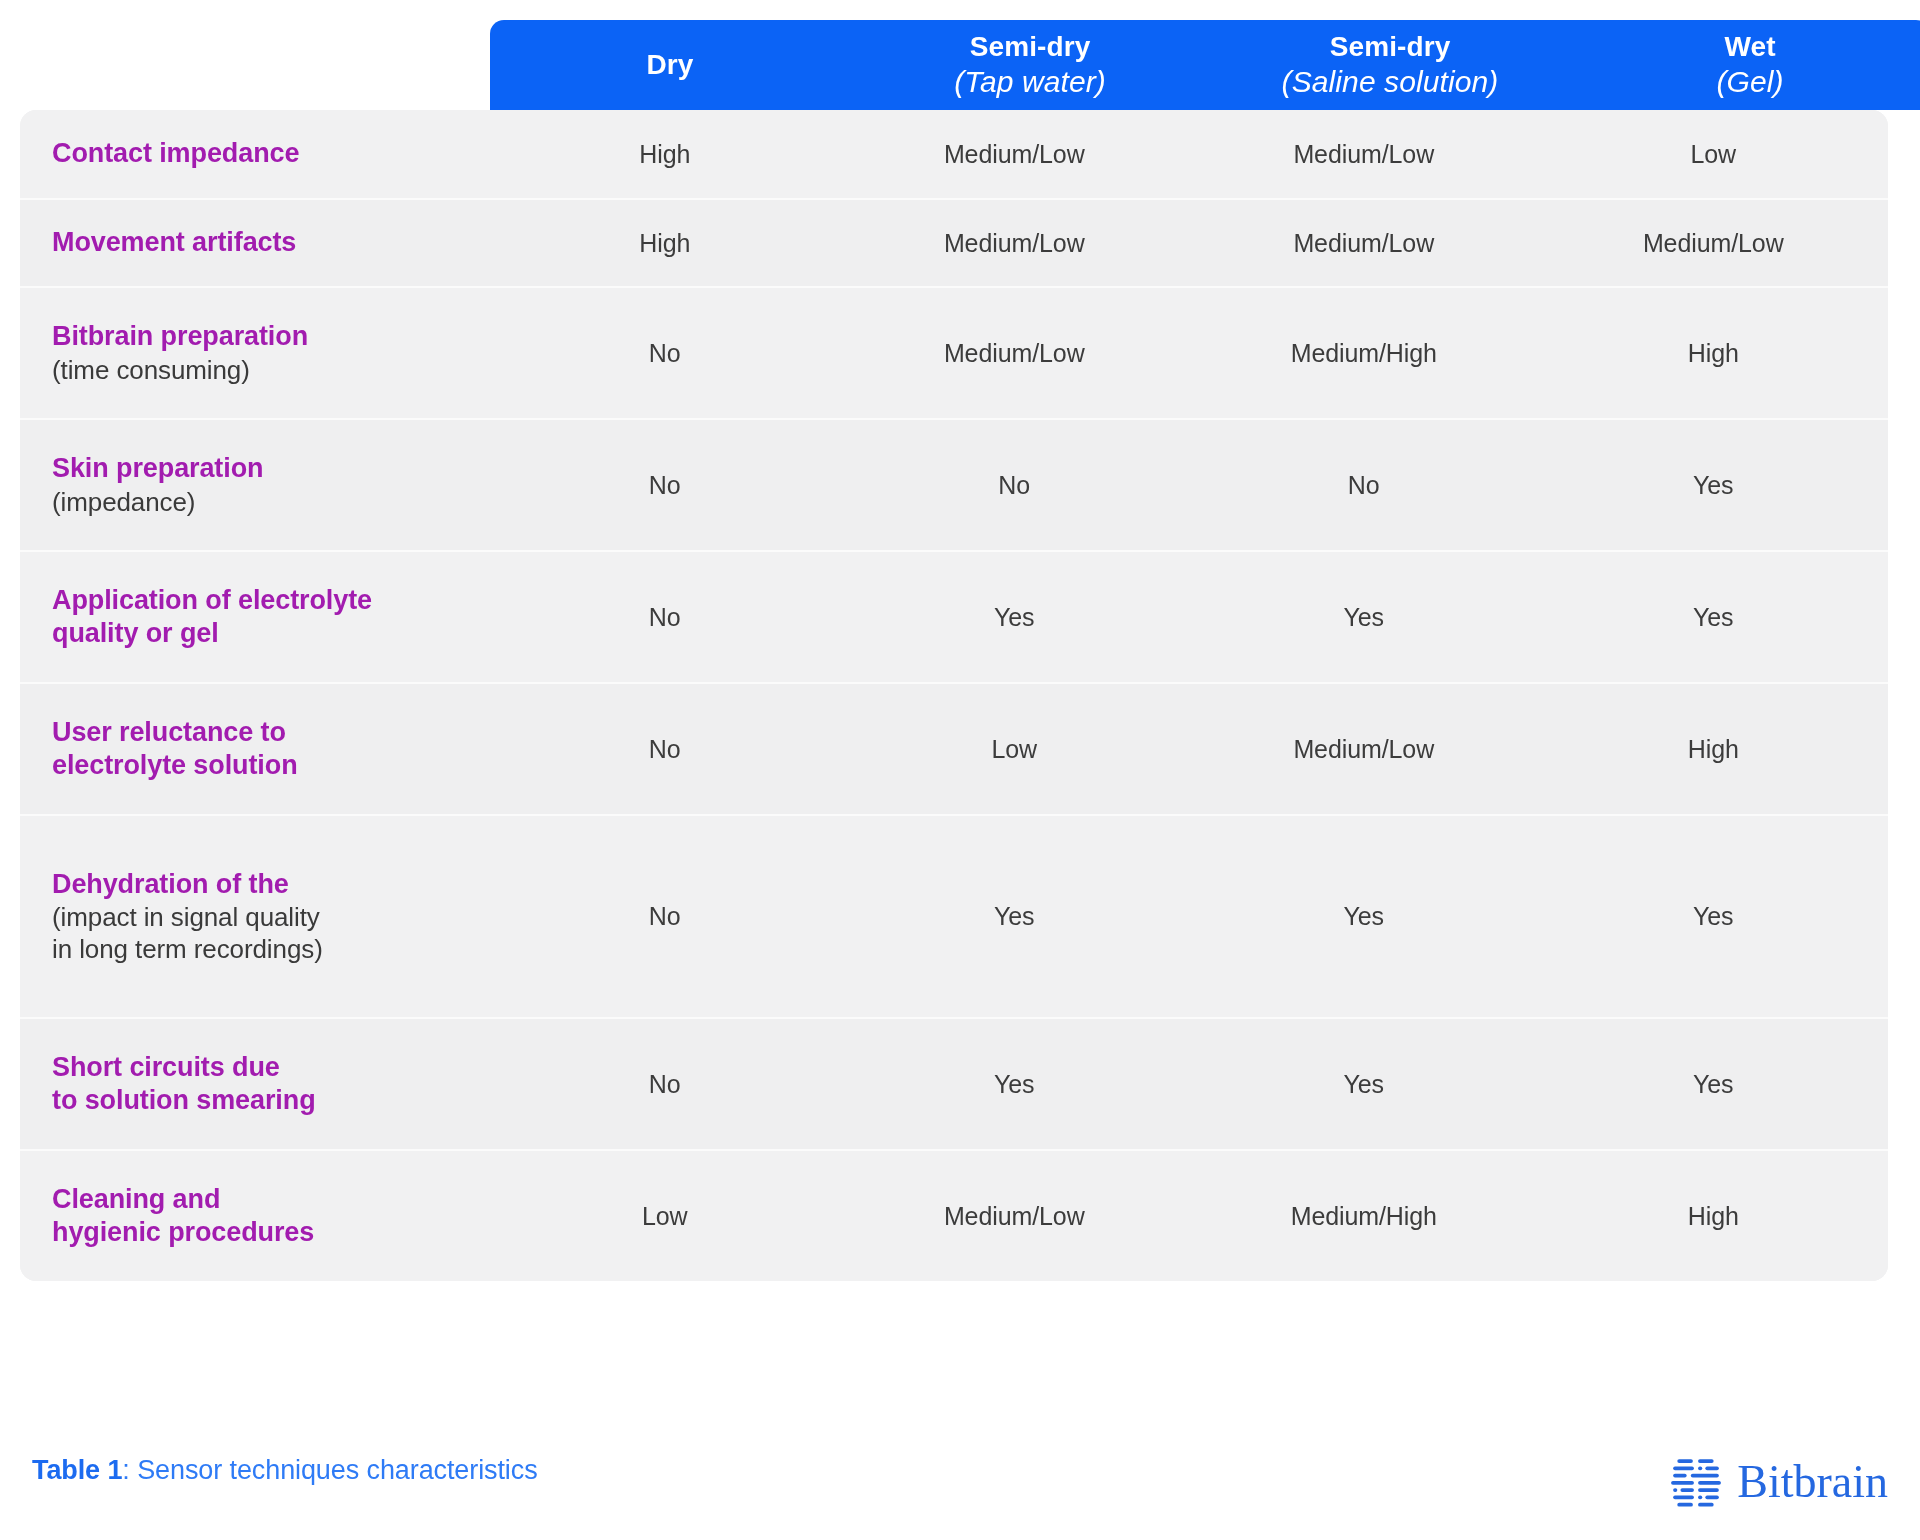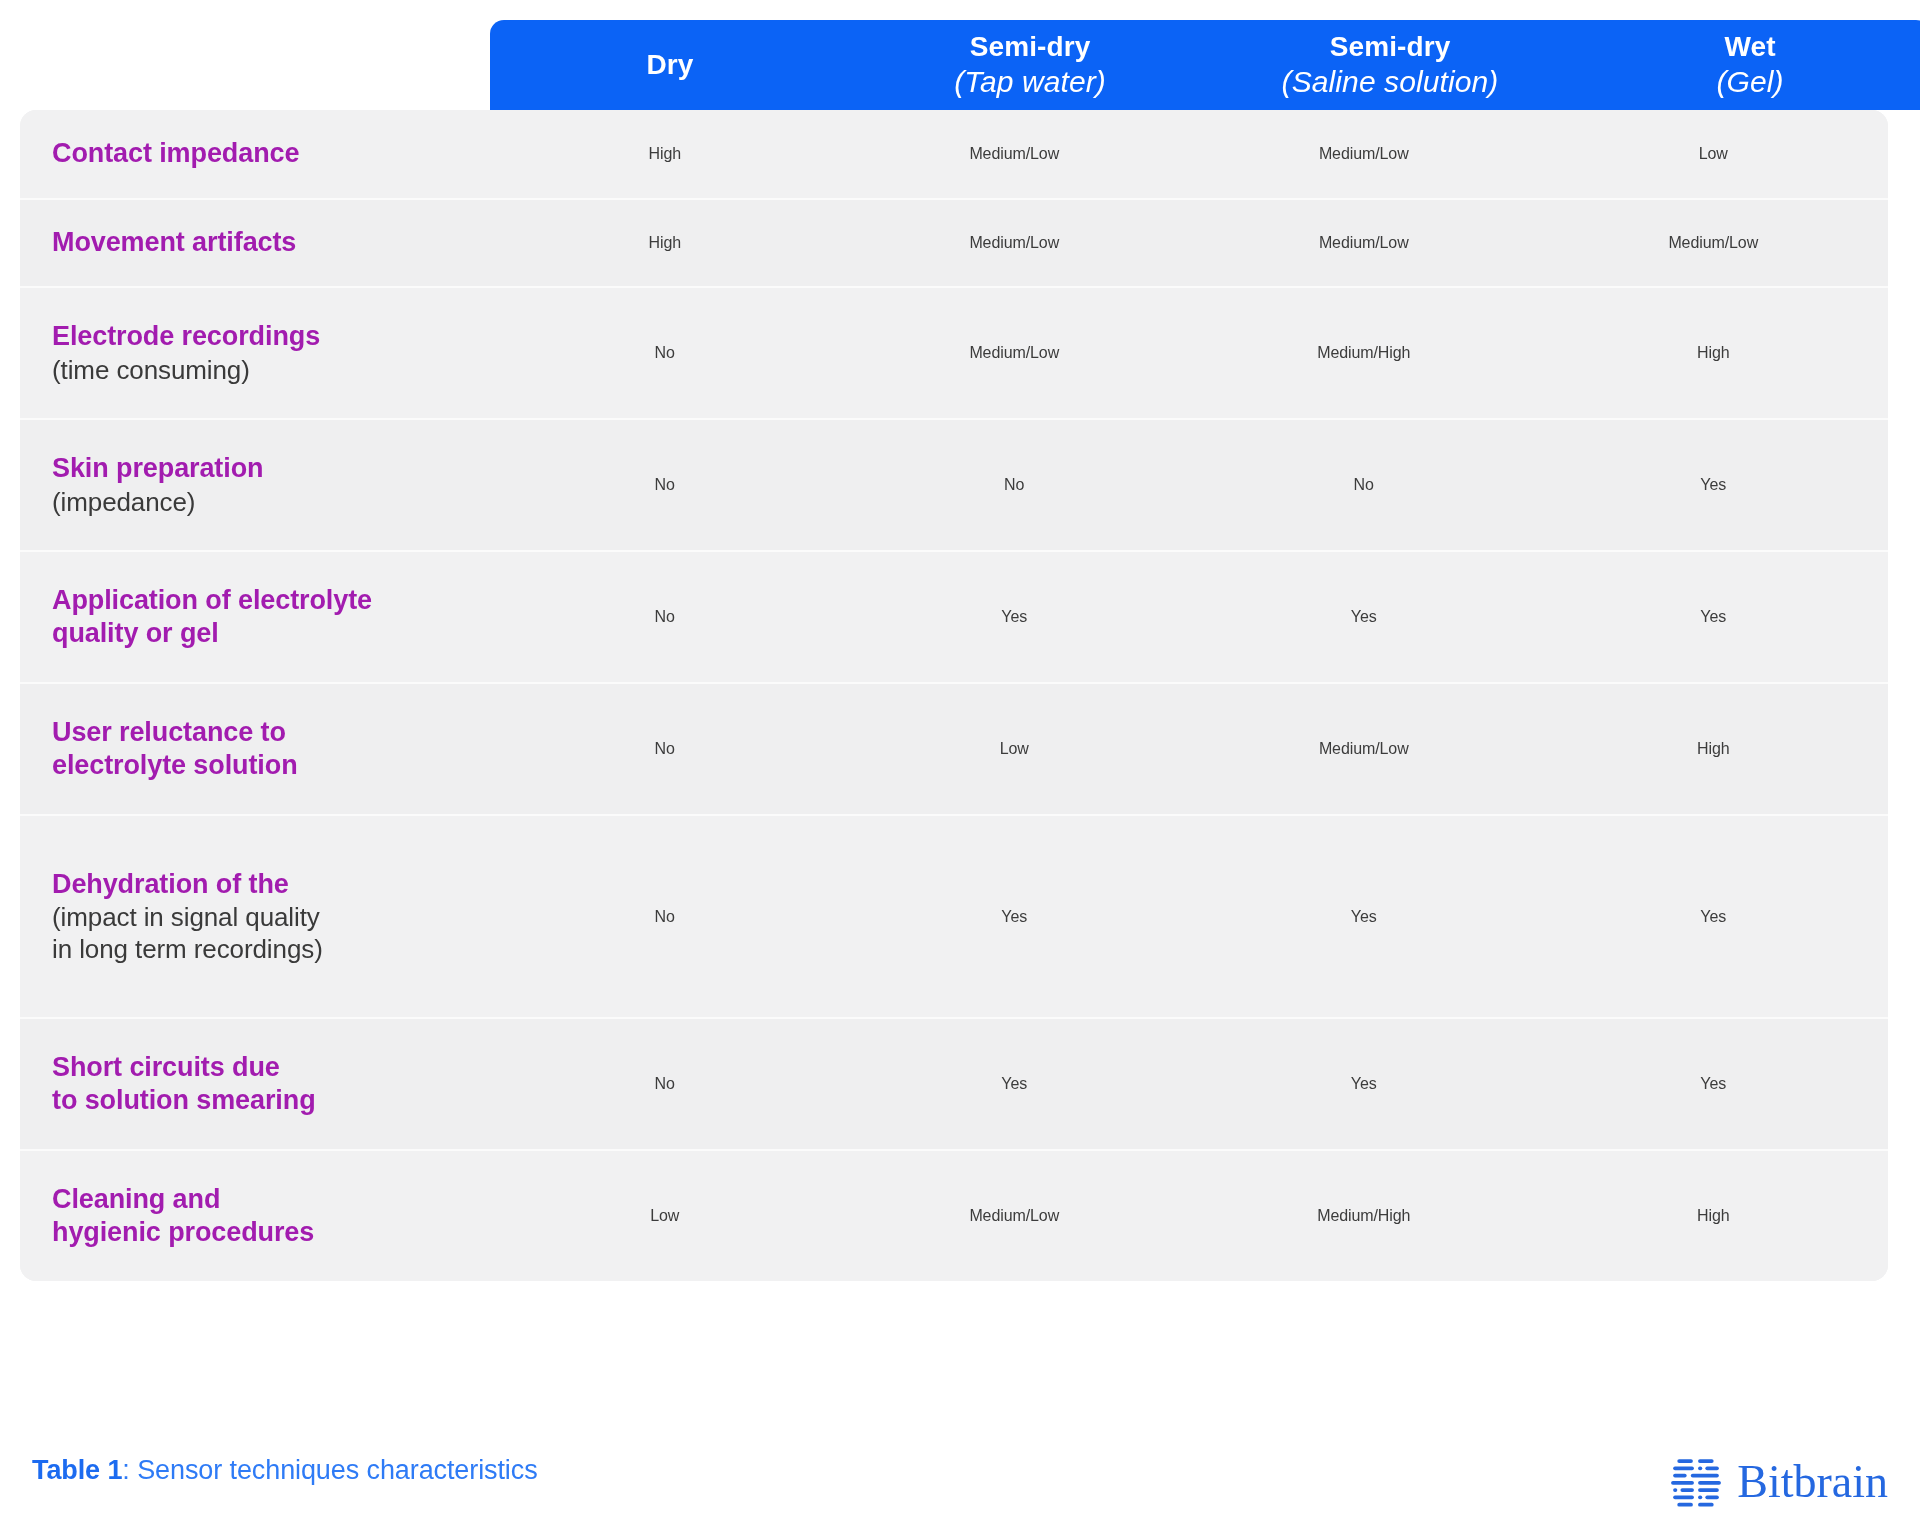--- a/index.html
+++ b/index.html
@@ -109,21 +109,21 @@
   }
 
   .row-cells {
     flex: 1 1 auto;
     display: flex;
     align-items: center;
   }
   .cell {
     flex: 1 1 0;
     text-align: center;
-    font-size: 16px;
+    font-size: 25px;
     font-weight: normal;
     color: #3C3C3C;
     letter-spacing: -0.1px;
     padding: 0 4px;
     box-sizing: border-box;
   }
 
   
   .h1 { height: 88px; }
   .h2 { height: 132px; }
@@ -212,21 +212,21 @@
         </div>
         <div class="row-cells">
           <div class="cell">High</div>
           <div class="cell">Medium/Low</div>
           <div class="cell">Medium/Low</div>
           <div class="cell">Medium/Low</div>
         </div>
       </div>
       <div class="row h2">
         <div class="row-label">
-          <div class="label-main">Electrode recordings</div>
+          <div class="label-main">Bitbrain preparation</div>
           <div class="label-sub">(time consuming)</div>
         </div>
         <div class="row-cells">
           <div class="cell">No</div>
           <div class="cell">Medium/Low</div>
           <div class="cell">Medium/High</div>
           <div class="cell">High</div>
         </div>
       </div>
       <div class="row h2 alt">

